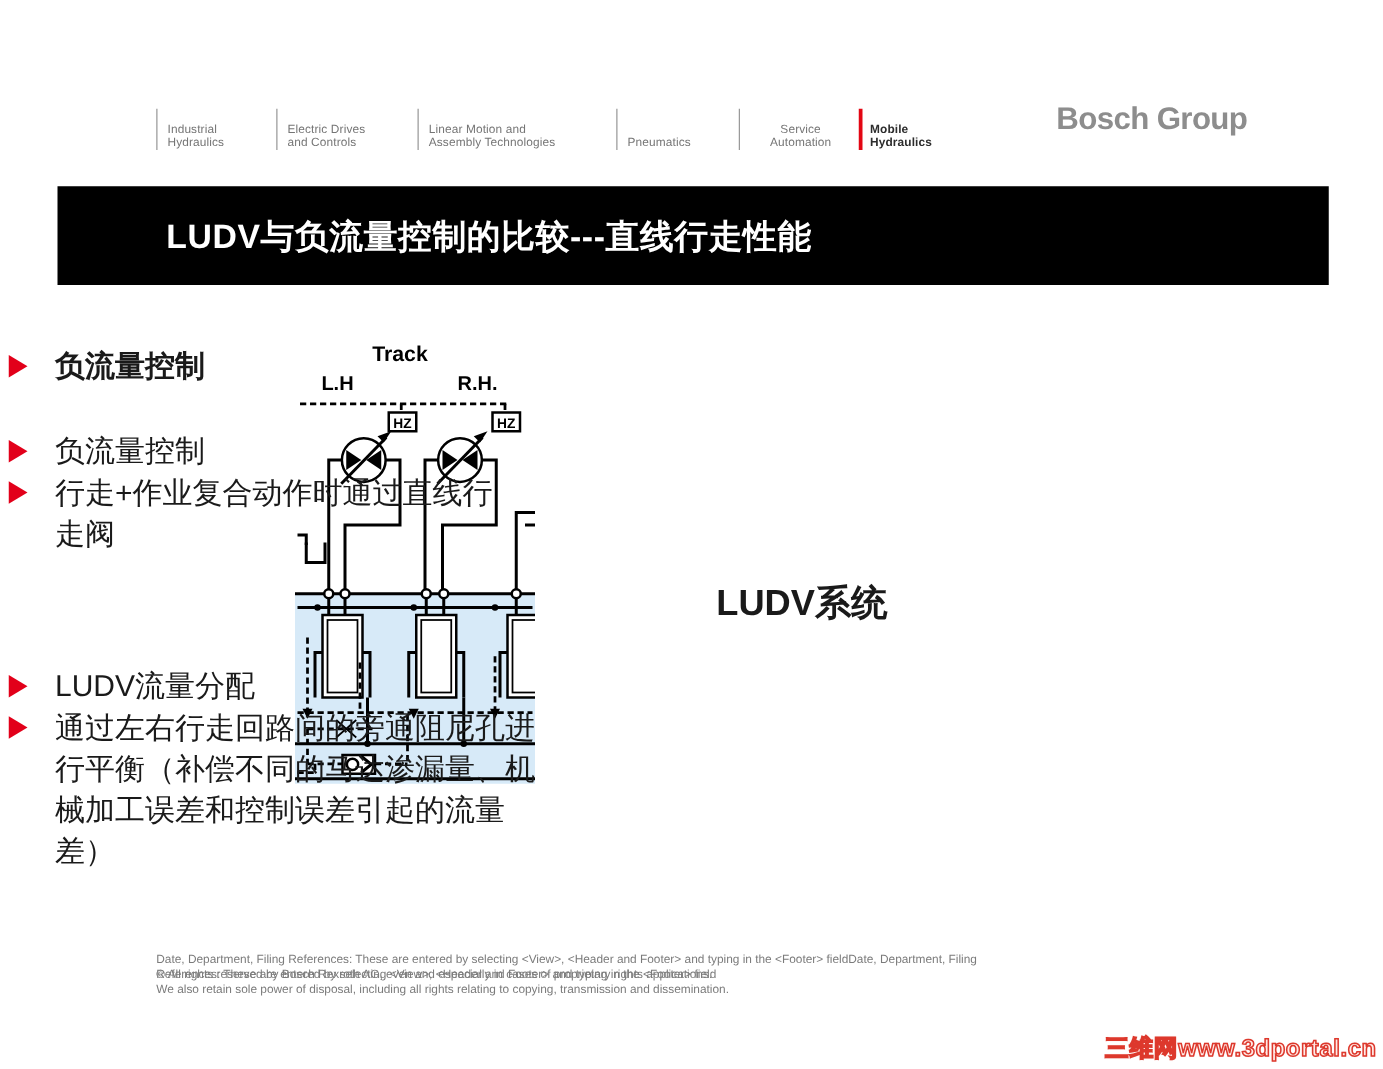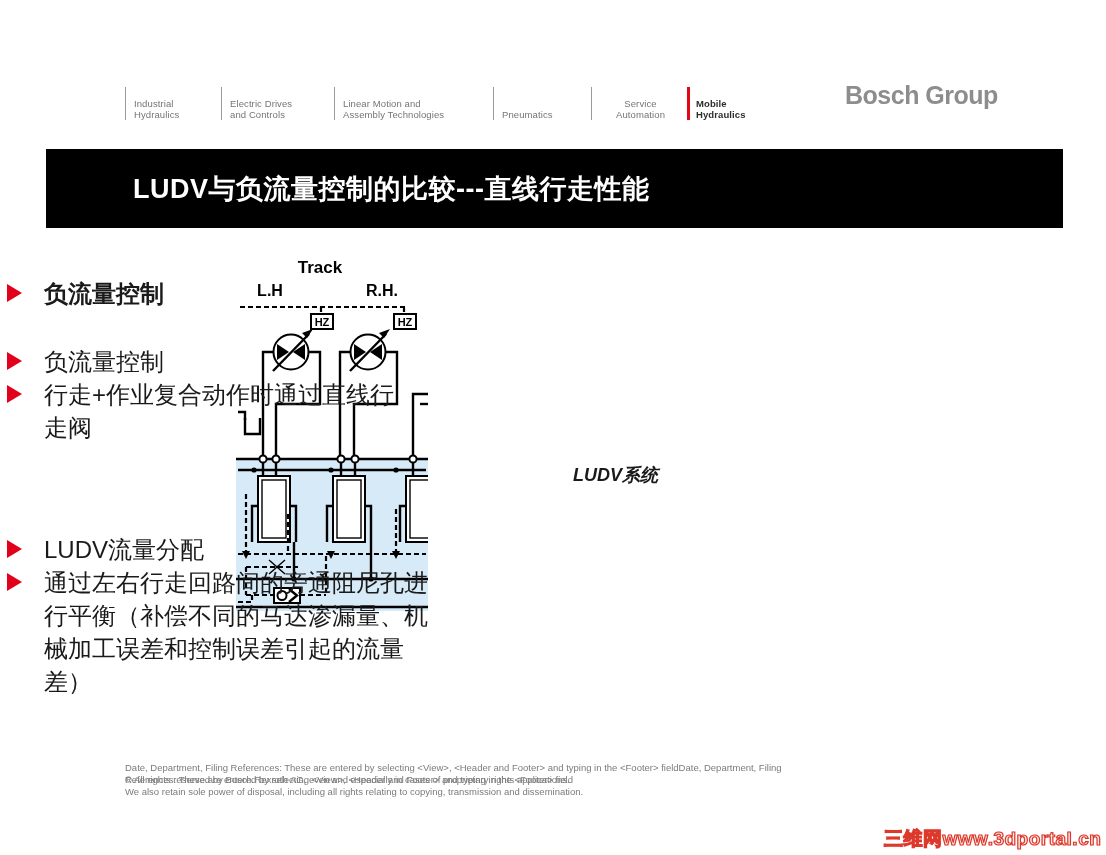--- a/index.html
+++ b/index.html
@@ -26,36 +26,36 @@
   
   .titlebar {
     position:absolute; left:46px; top:149px; width:1017px; height:79px;
     background:#000000; display:flex; align-items:center;
   }
   .titlebar .title {
     padding-left:87px; color:#ffffff; font-weight:bold; font-size:27px; letter-spacing:0.5px;
   }
 
   
-  .diagram { position:absolute; left:236px; top:254px; width:192px; height:368px;text-align:center; }
+  .diagram { position:absolute; left:236px; top:270px; width:192px; height:368px;text-align:center; }
   .bullet-list { position:absolute; left:0; list-style:none; width:440px; }
   .bullet-item { display:flex; align-items:flex-start; }
   .tri {
     flex:0 0 auto; width:0; height:0; margin:7px 0 0 7px;
     border-left:15px solid #e2001a; border-top:9px solid transparent; border-bottom:9px solid transparent;
   }
   .btxt { margin-left:22px; font-size:24px; line-height:33px; color:#1a1a1a; }
   .btxt.bold { font-weight:bold; }
   .sec1-wrap .btxt.wrapped { width:362px; }
   .sec2-wrap .btxt.wrapped { width:398px; }
   .list1 { top:277px; }
   .list1 .bullet-item:first-child { margin-bottom:35px; }
   .section-heading {
     position:absolute; left:573px; top:463px;
-    font-size:18px; font-weight:bold; color:#1a1a1a;font-style:italic;
+    font-size:29px; font-weight:bold; color:#1a1a1a;
   }
   .list2 { top:533px; }
 
   
   .footer { position:absolute; left:125px; top:762px; width:850px; font-size:9.5px; line-height:12px; color:#7b7b7b; }
   .footer .overlap { position:relative; height:12px; }
   .footer .overlap span { position:absolute; left:0; top:0; white-space:nowrap; }
 
   
   .watermark {

